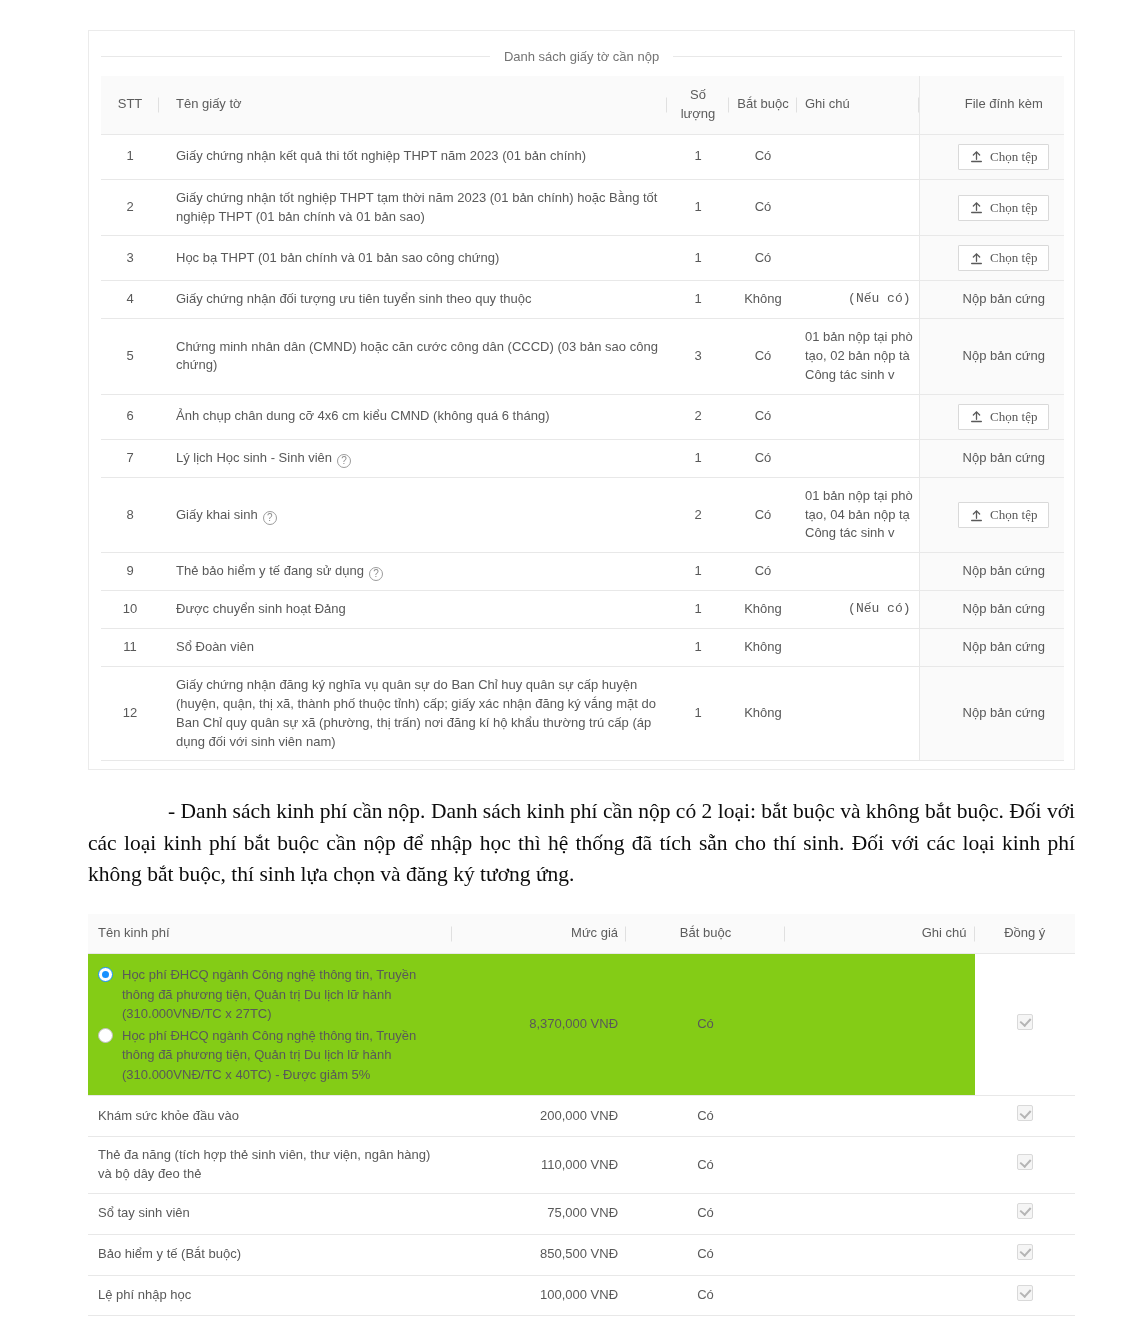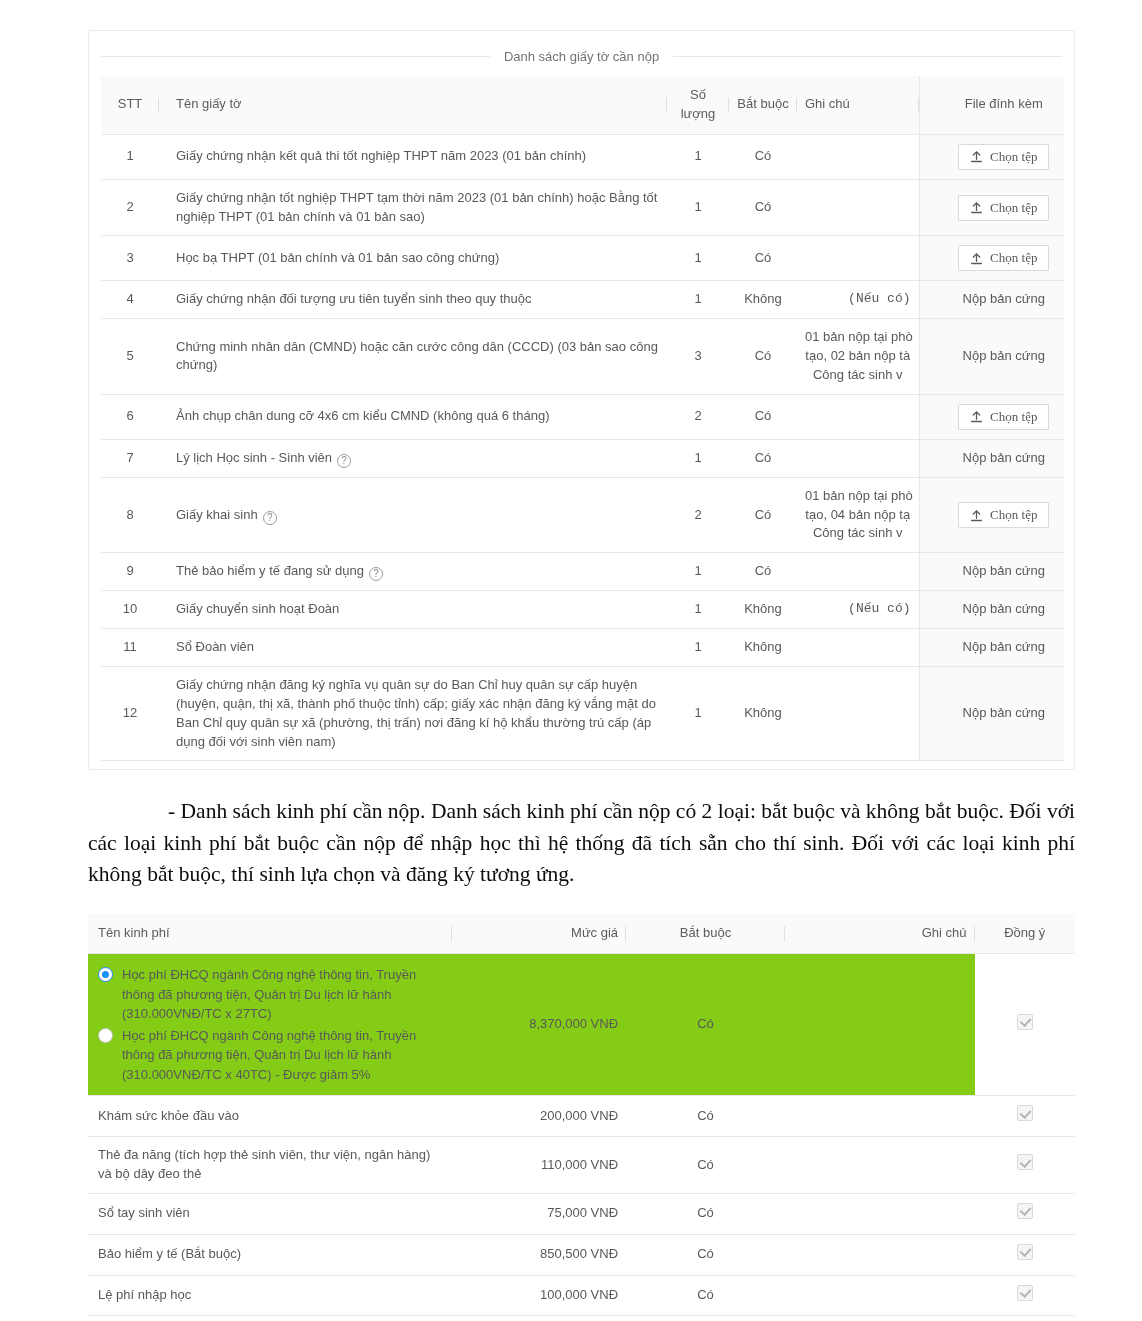--- a/index.html
+++ b/index.html
@@ -27,21 +27,21 @@
   
   .col-stt  { width:58px;  text-align:center; }
   .col-name { width:508px; text-align:left; padding-left:17px; }
   .col-qty  { width:62px;  text-align:center; }
   .col-req  { width:68px;  text-align:center; }
   .col-note { width:122px; }
   .col-file { width:145px; text-align:center;padding-left:32px; }
   .td.col-file { background:#fafafa; border-left:1px solid #e8e8e8; }
   .th.col-file { border-left:1px solid #e8e8e8; }
   .col-note.right  { text-align:right;font-family:Liberation Mono, monospace; }
-  .col-note.center { text-align:center; white-space:nowrap; overflow:hidden; }
+  .col-note.center { text-align:left; white-space:nowrap; overflow:hidden; }
 
   
   .col-fname { width:355px; text-align:left; padding-left:10px; }
   .col-price { width:170px; text-align:right; }
   .col-freq  { width:155px; text-align:center; }
   .col-fnote { width:185px; text-align:right; }
   .col-agree { width:98px;  text-align:center; }
   .tr.hovered .td { background:#84cc16; }
   .tr.hovered .td.col-agree { background:#ffffff; }
 
@@ -205,21 +205,21 @@
           <div class="tr">
             <div class="td col-stt">9</div>
             <div class="td col-name"><span>Thẻ bảo hiểm y tế đang sử dụng</span><span class="qicon">?</span></div>
             <div class="td col-qty">1</div>
             <div class="td col-req">Có</div>
             <div class="td col-note right"></div>
             <div class="td col-file"><span class="hardcopy">Nộp bản cứng</span></div>
           </div>
           <div class="tr">
             <div class="td col-stt">10</div>
-            <div class="td col-name"><span>Giấy chuyển sinh hoạt Đoàn</span></div>
+            <div class="td col-name"><span>Được chuyển sinh hoạt Đảng</span></div>
             <div class="td col-qty">1</div>
             <div class="td col-req">Không</div>
             <div class="td col-note right">
               <div>(Nếu có)</div>
             </div>
             <div class="td col-file"><span class="hardcopy">Nộp bản cứng</span></div>
           </div>
           <div class="tr">
             <div class="td col-stt">11</div>
             <div class="td col-name"><span>Sổ Đoàn viên</span></div>

